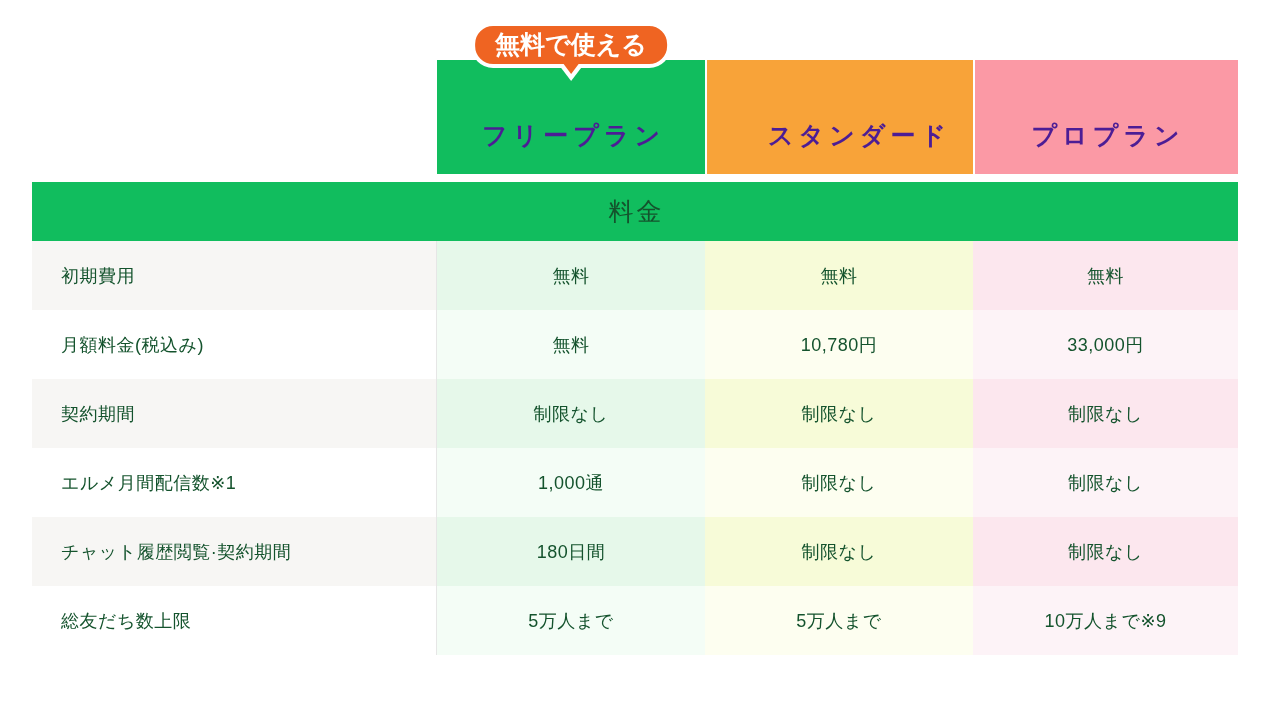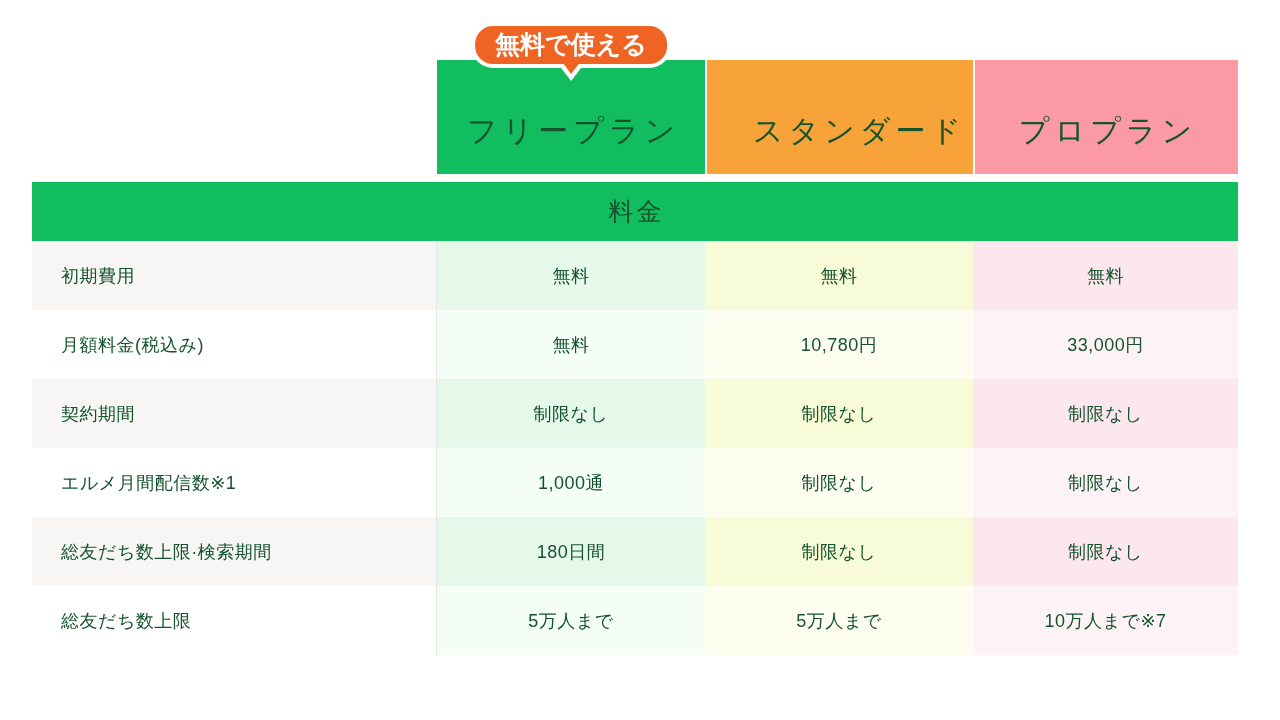--- a/index.html
+++ b/index.html
@@ -40,25 +40,25 @@
     flex: 0 0 268px;
     display: flex;
     align-items: flex-end;
     justify-content: center;
     padding-bottom: 22px;
     box-sizing: border-box;
   }
   .plan-header:last-child { flex: 0 0 265px; }
 
   .plan-header-label {
-    color: #14532d;
-    font-size: 30px;
+    color: #4c1d95;
+    font-size: 25px;
     letter-spacing: 5px;
     text-indent: 5px;
-    font-weight: 400;
+    font-weight: 700;
     white-space: nowrap;
   }
 
   .ph-free     { background: #11bd5e; }
   .ph-standard { background: #f8a339; }
   .ph-pro      { background: #fb99a5; }
 
   
   .ph-standard { box-shadow: inset 2px 0 0 #ffffff; padding-left: 36px; }
   .ph-pro      { box-shadow: inset 2px 0 0 #ffffff; }
@@ -213,28 +213,28 @@
     </div>
 
     <div class="row even">
       <div class="cell cell-label">エルメ月間配信数※1</div>
       <div class="cell cell-value v-free">1,000通</div>
       <div class="cell cell-value v-standard">制限なし</div>
       <div class="cell cell-value v-pro">制限なし</div>
     </div>
 
     <div class="row odd">
-      <div class="cell cell-label">総友だち数上限·検索期間</div>
+      <div class="cell cell-label">チャット履歴閲覧·契約期間</div>
       <div class="cell cell-value v-free">180日間</div>
       <div class="cell cell-value v-standard">制限なし</div>
       <div class="cell cell-value v-pro">制限なし</div>
     </div>
 
     <div class="row even">
       <div class="cell cell-label">総友だち数上限</div>
       <div class="cell cell-value v-free">5万人まで</div>
       <div class="cell cell-value v-standard">5万人まで</div>
-      <div class="cell cell-value v-pro">10万人まで※7</div>
+      <div class="cell cell-value v-pro">10万人まで※9</div>
     </div>
 
   </div>
 
 </div>
 
 </body></html>

